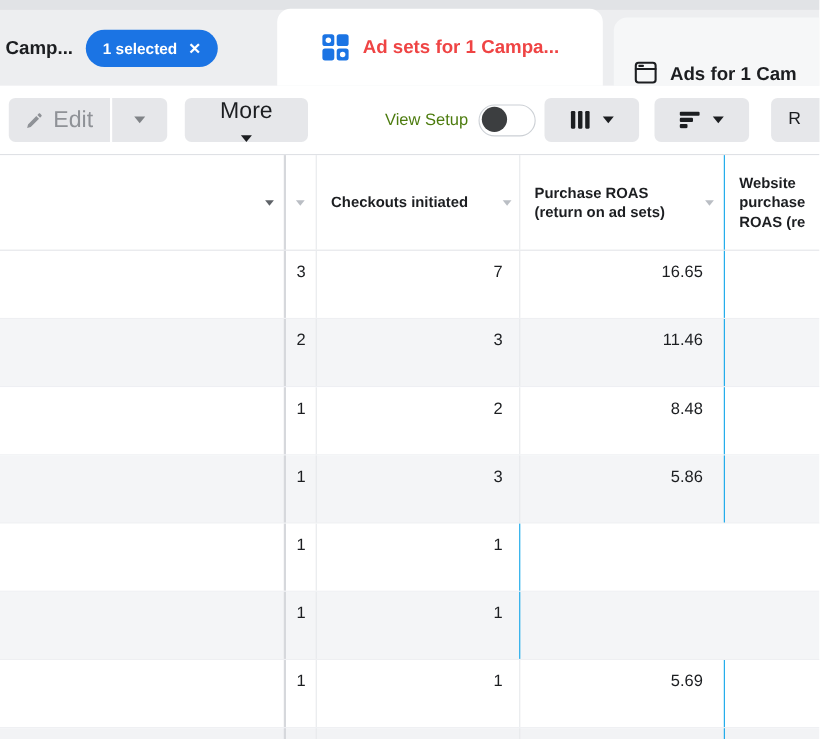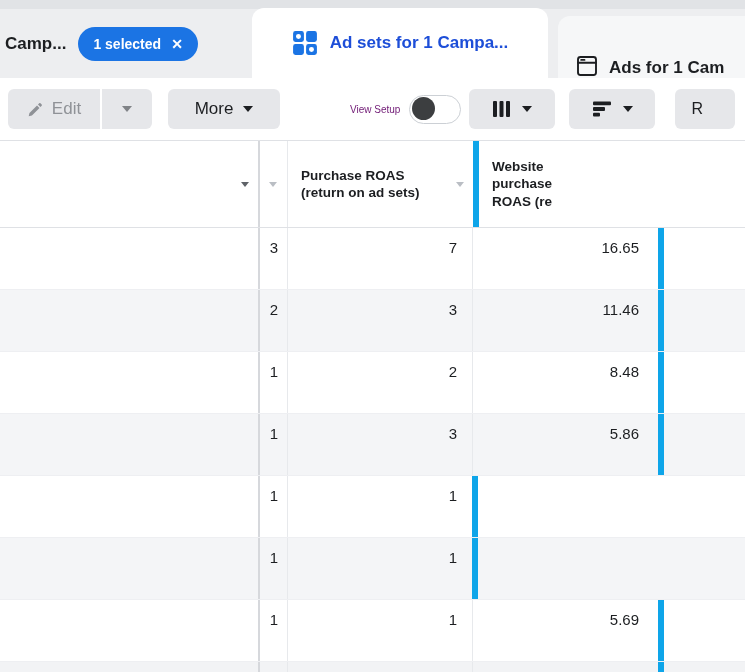--- a/index.html
+++ b/index.html
@@ -6,58 +6,58 @@
   html,body { width:745px; height:672px; overflow:hidden; background:#fff;
               font-family:"Liberation Sans", sans-serif; color:#1c1e21; }
   .app { position:relative; width:745px; height:584px; }
 
   
   .topbar { position:absolute; left:0; top:0; width:745px; height:78px; background:#edeef0; }
   .topbar::before { content:""; position:absolute; left:0; top:0; right:0; height:9px; background:#e1e3e6; }
   .tab { cursor:default; }
   .tab-campaigns { position:absolute; left:0; top:14px; height:60px; display:flex; align-items:center; gap:12px; padding-left:5px; }
   .tab-label { font-weight:bold; font-size:17px; white-space:nowrap; }
-  .tab-label.blue { color:#1d4ed8; }
+  .tab-label.blue { color:#ef4444; }
   .pill { display:flex; align-items:center; gap:10px; height:34px; padding:0 15px;
           background:#1b74e4; color:#fff; border-radius:18px; font-size:14px; font-weight:600; }
   .pill-close { font-size:14px; line-height:1; }
   .tab-active { position:absolute; left:252px; top:8px; width:296px; height:70px; background:#fff;
                 border-radius:12px 12px 0 0; display:flex; align-items:center; justify-content:center; gap:12px; }
   .tab-ads { position:absolute; left:558px; top:16px; width:187px; height:62px; background:#f6f7f8;
              border-radius:12px 0 0 0; display:flex; align-items:flex-end; gap:10px; padding-left:17px; overflow:hidden; }
   .icon-24 { width:26px; height:26px; flex:0 0 auto; }
   .icon-22 { width:24px; height:24px; flex:0 0 auto; }
 
   
   .toolbar { position:absolute; left:0; top:78px; width:745px; height:62px; background:#fff;
              display:flex; align-items:center; padding-left:8px; }
   .btn { height:40px; background:#e6e7ea; border-radius:6px; display:flex; align-items:center;
-         justify-content:center; font-size:17px; color:#1c1e21; cursor:pointer; flex:0 0 auto; }
+         justify-content:center; font-size:21px; color:#1c1e21; cursor:pointer; flex:0 0 auto; }
   .btn-edit { width:92px; border-radius:6px 0 0 6px; gap:8px; color:#8f9297; }
   .btn-edit-caret { width:50px; border-radius:0 6px 6px 0; margin-left:2px; color:#808387; }
-  .btn-more { width:112px; margin-left:16px; gap:10px; font-weight:400; }
+  .btn-more { width:112px; margin-left:16px; gap:10px; font-weight:400;flex-direction:column; }
   .caret { width:0; height:0; border-left:5px solid transparent; border-right:5px solid transparent;
            border-top:6px solid currentColor; display:inline-block; }
-  .view-setup-label { margin-left:70px; font-size:10px; color:#701a75; white-space:nowrap; }
+  .view-setup-label { margin-left:70px; font-size:15px; color:#4d7c0f; white-space:nowrap; }
   .toggle { margin-left:9px; width:52px; height:29px; background:#fff; border:1.5px solid #ccd0d5;
             border-radius:16px; position:relative; cursor:pointer; flex:0 0 auto; }
   .toggle-knob { position:absolute; left:2px; top:1.5px; width:23px; height:23px; border-radius:50%; background:#3c3e40; }
   .btn-cols { width:86px; margin-left:8px; gap:11px; }
   .btn-breakdown { width:86px; margin-left:14px; gap:11px; }
   .btn-partial { width:60px; margin-left:20px; font-size:16px; justify-content:flex-start; padding-left:16px; }
 
   
   .thead { position:absolute; left:0; top:140px; width:745px; height:88px; background:#fff;
            border-top:1px solid #dfe1e5; border-bottom:1px solid #dfe1e5; display:flex; }
   .tbody { position:absolute; left:0; top:228px; width:745px; height:444px; }
   .col-0 { width:258px; }
   .col-1 { width:29px;  border-left:2px solid #d6d8dc; }
   .col-2 { width:185px; border-left:1px solid #e7e9ec; }
   .col-3 { width:186px; border-left:1px solid #e7e9ec; }
-  .col-4 { width:87px;  border-left:6px solid #0ea5e9; }
+  .col-4 { width:87px;  border-left:1px solid #0ea5e9; }
   .hc { position:relative; display:flex; align-items:center; font-size:13.5px; font-weight:bold;
         line-height:17.5px; cursor:pointer; }
   .hc-text { display:block; padding-left:13px; padding-right:24px; }
   .sort-caret { position:absolute; top:41px; width:0; height:0; border-left:4.5px solid transparent;
                 border-right:4.5px solid transparent; border-top:5.5px solid #babec4; cursor:pointer; }
   .sort-caret.dark { border-top-color:#5f6368; }
   .sc-0 { right:9px; } .sc-1 { left:50%; margin-left:-4.5px; } .sc-2 { right:7px; } .sc-3 { right:9px; }
   .row { display:flex; height:62px; border-bottom:1px solid #eeeff2; background:#fff; }
   .row.alt { background:#f4f5f7; }
   .cell { font-size:15px; text-align:right; padding-top:11px; }
@@ -147,20 +147,24 @@
   </div>
 
   <div class="thead">
     <div class="hc col-0">
       <span class="hc-text"></span>
       <span class="sort-caret dark sc-0"></span>
     </div>
     <div class="hc col-1">
       <span class="sort-caret sc-1"></span>
     </div>
+    <div class="hc col-2">
+      <span class="hc-text">Checkouts initiated</span>
+      <span class="sort-caret sc-2"></span>
+    </div>
     <div class="hc col-3">
       <span class="hc-text">Purchase ROAS (return on ad sets)</span>
       <span class="sort-caret sc-3"></span>
     </div>
     <div class="hc col-4">
       <span class="hc-text">Website purchase ROAS (re</span>
     </div>
   </div>
 
   <div class="tbody">

